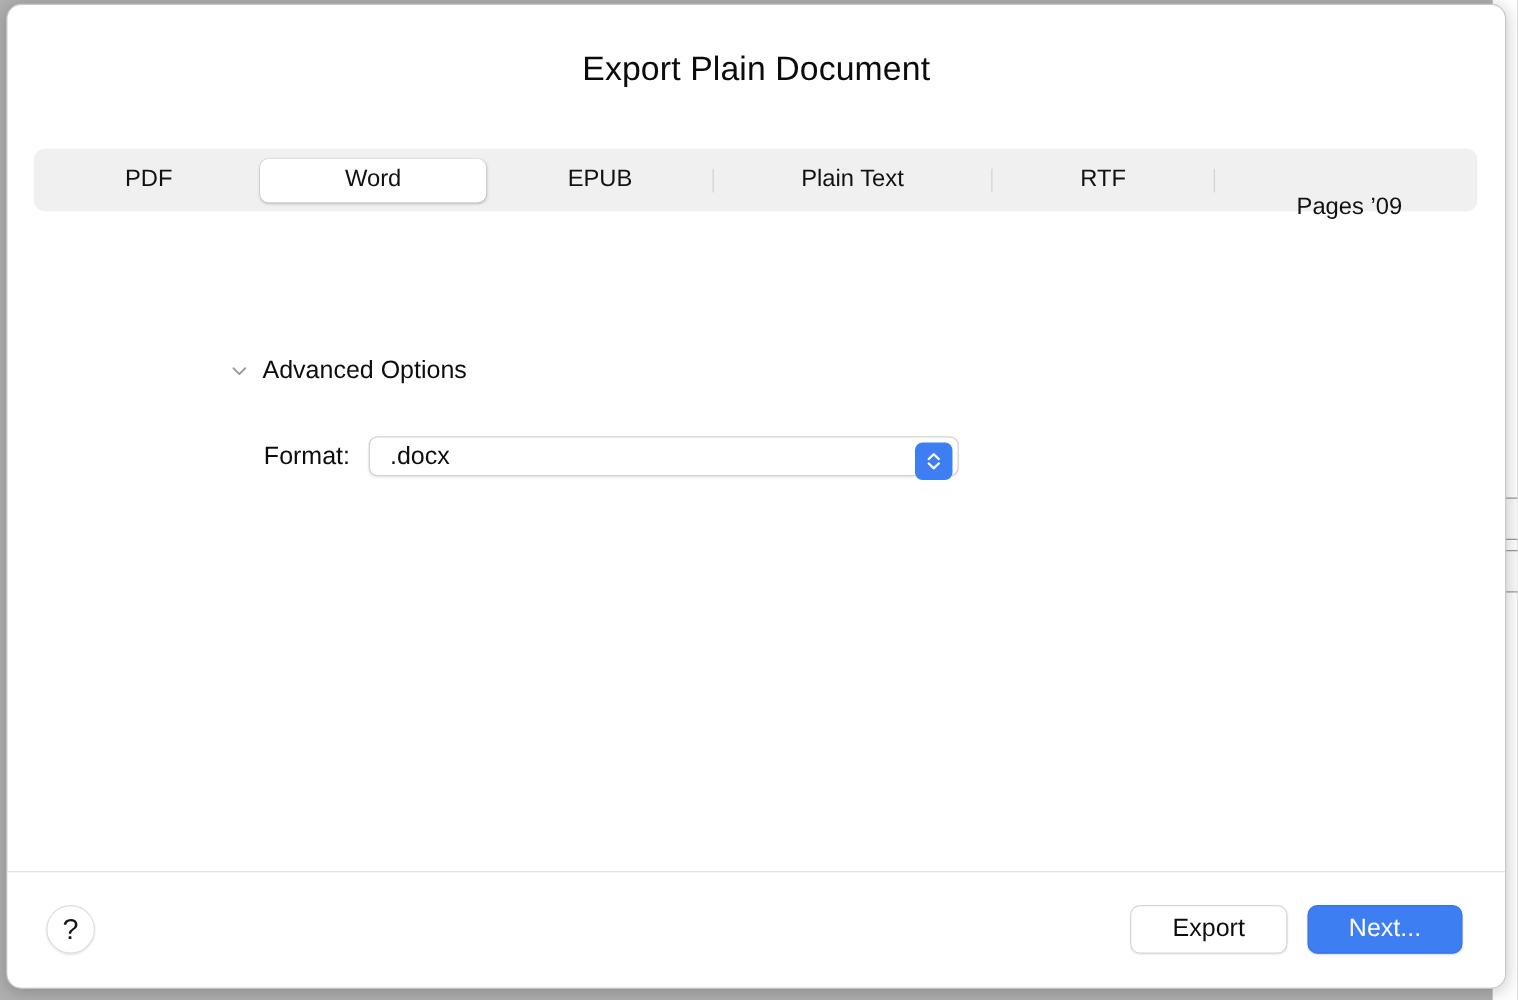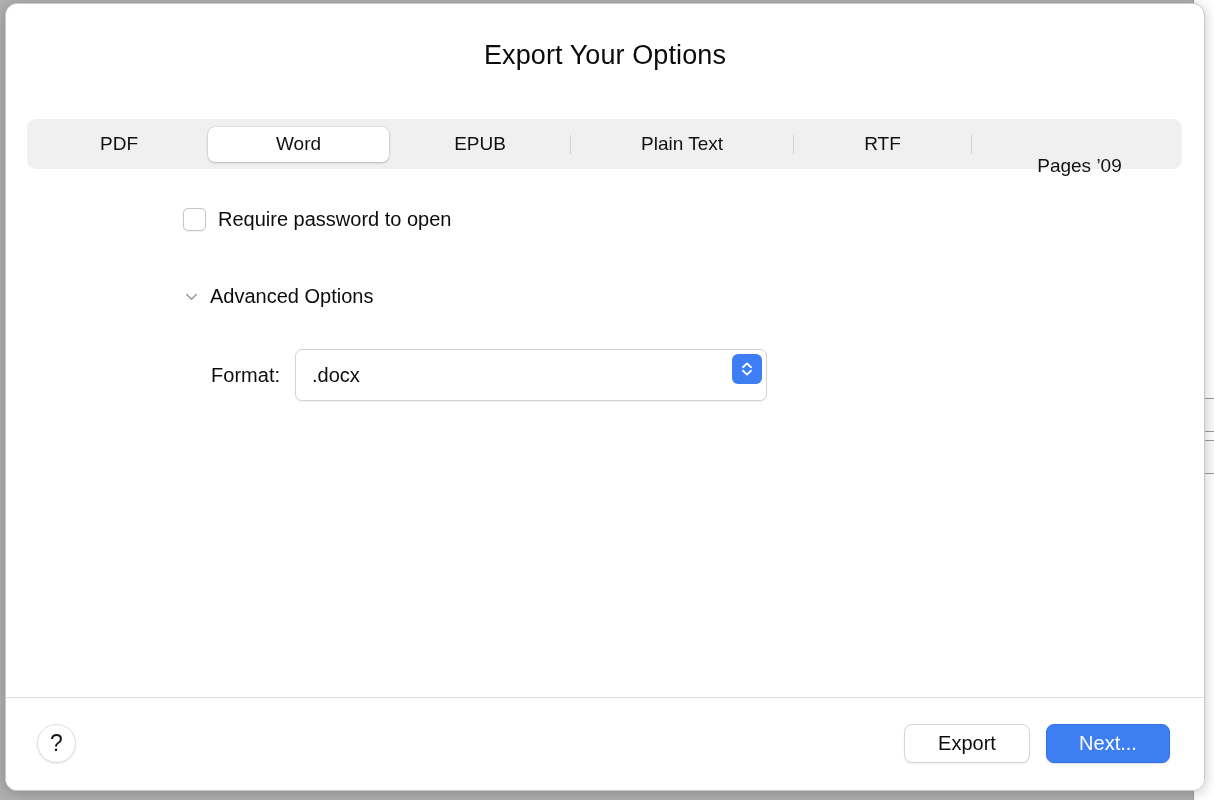--- a/index.html
+++ b/index.html
@@ -176,21 +176,21 @@
   .format-label {
     font-size: 20px;
     color: #0d0d0d;
     width: 96px;
     text-align: right;
     margin-right: 15px;
   }
   .popup-button {
     position: relative;
     width: 472px;
-    height: 52px;
+    height: 32px;
     background: #ffffff;
     border: 1px solid #d3d3d3;
     border-radius: 7px;
     box-sizing: border-box;
     box-shadow: 0 1px 1.5px rgba(0,0,0,0.07);
     display: flex;
     align-items: center;
     cursor: default;
   }
   .popup-value {
@@ -278,21 +278,21 @@
 
 <div class="backdrop-window">
   <div class="bw-panel bw-p1"></div>
   <div class="bw-panel bw-p2"></div>
 </div>
 
 <div class="dialog">
 
   <div class="sheet-body">
 
-    <div class="dialog-title">Export Your Options</div>
+    <div class="dialog-title">Export Plain Document</div>
 
     <div class="segmented">
       <div class="seg seg-pdf">
         <span>PDF</span>
       </div>
       <div class="seg-sep hidden"></div>
       <div class="seg seg-word selected">
         <span>Word</span>
       </div>
       <div class="seg-sep hidden"></div>
@@ -306,24 +306,20 @@
       <div class="seg-sep"></div>
       <div class="seg seg-rtf">
         <span>RTF</span>
       </div>
       <div class="seg-sep"></div>
       <div class="seg seg-pages09">
         <span>Pages ’09</span>
       </div>
     </div>
 
-    <div class="checkbox-row">
-      <div class="checkbox"></div>
-      <span class="checkbox-label">Require password to open</span>
-    </div>
 
     <div class="disclosure-row">
       <svg class="chevron-down" viewBox="0 0 16 16">
         <path d="M3 6 L8 11 L13 6" fill="none" stroke="#9a9a9a" stroke-width="1.6" stroke-linecap="round" stroke-linejoin="round"></path>
       </svg>
       <span class="disclosure-label">Advanced Options</span>
     </div>
 
     <div class="format-row">
       <span class="format-label">Format:</span>

